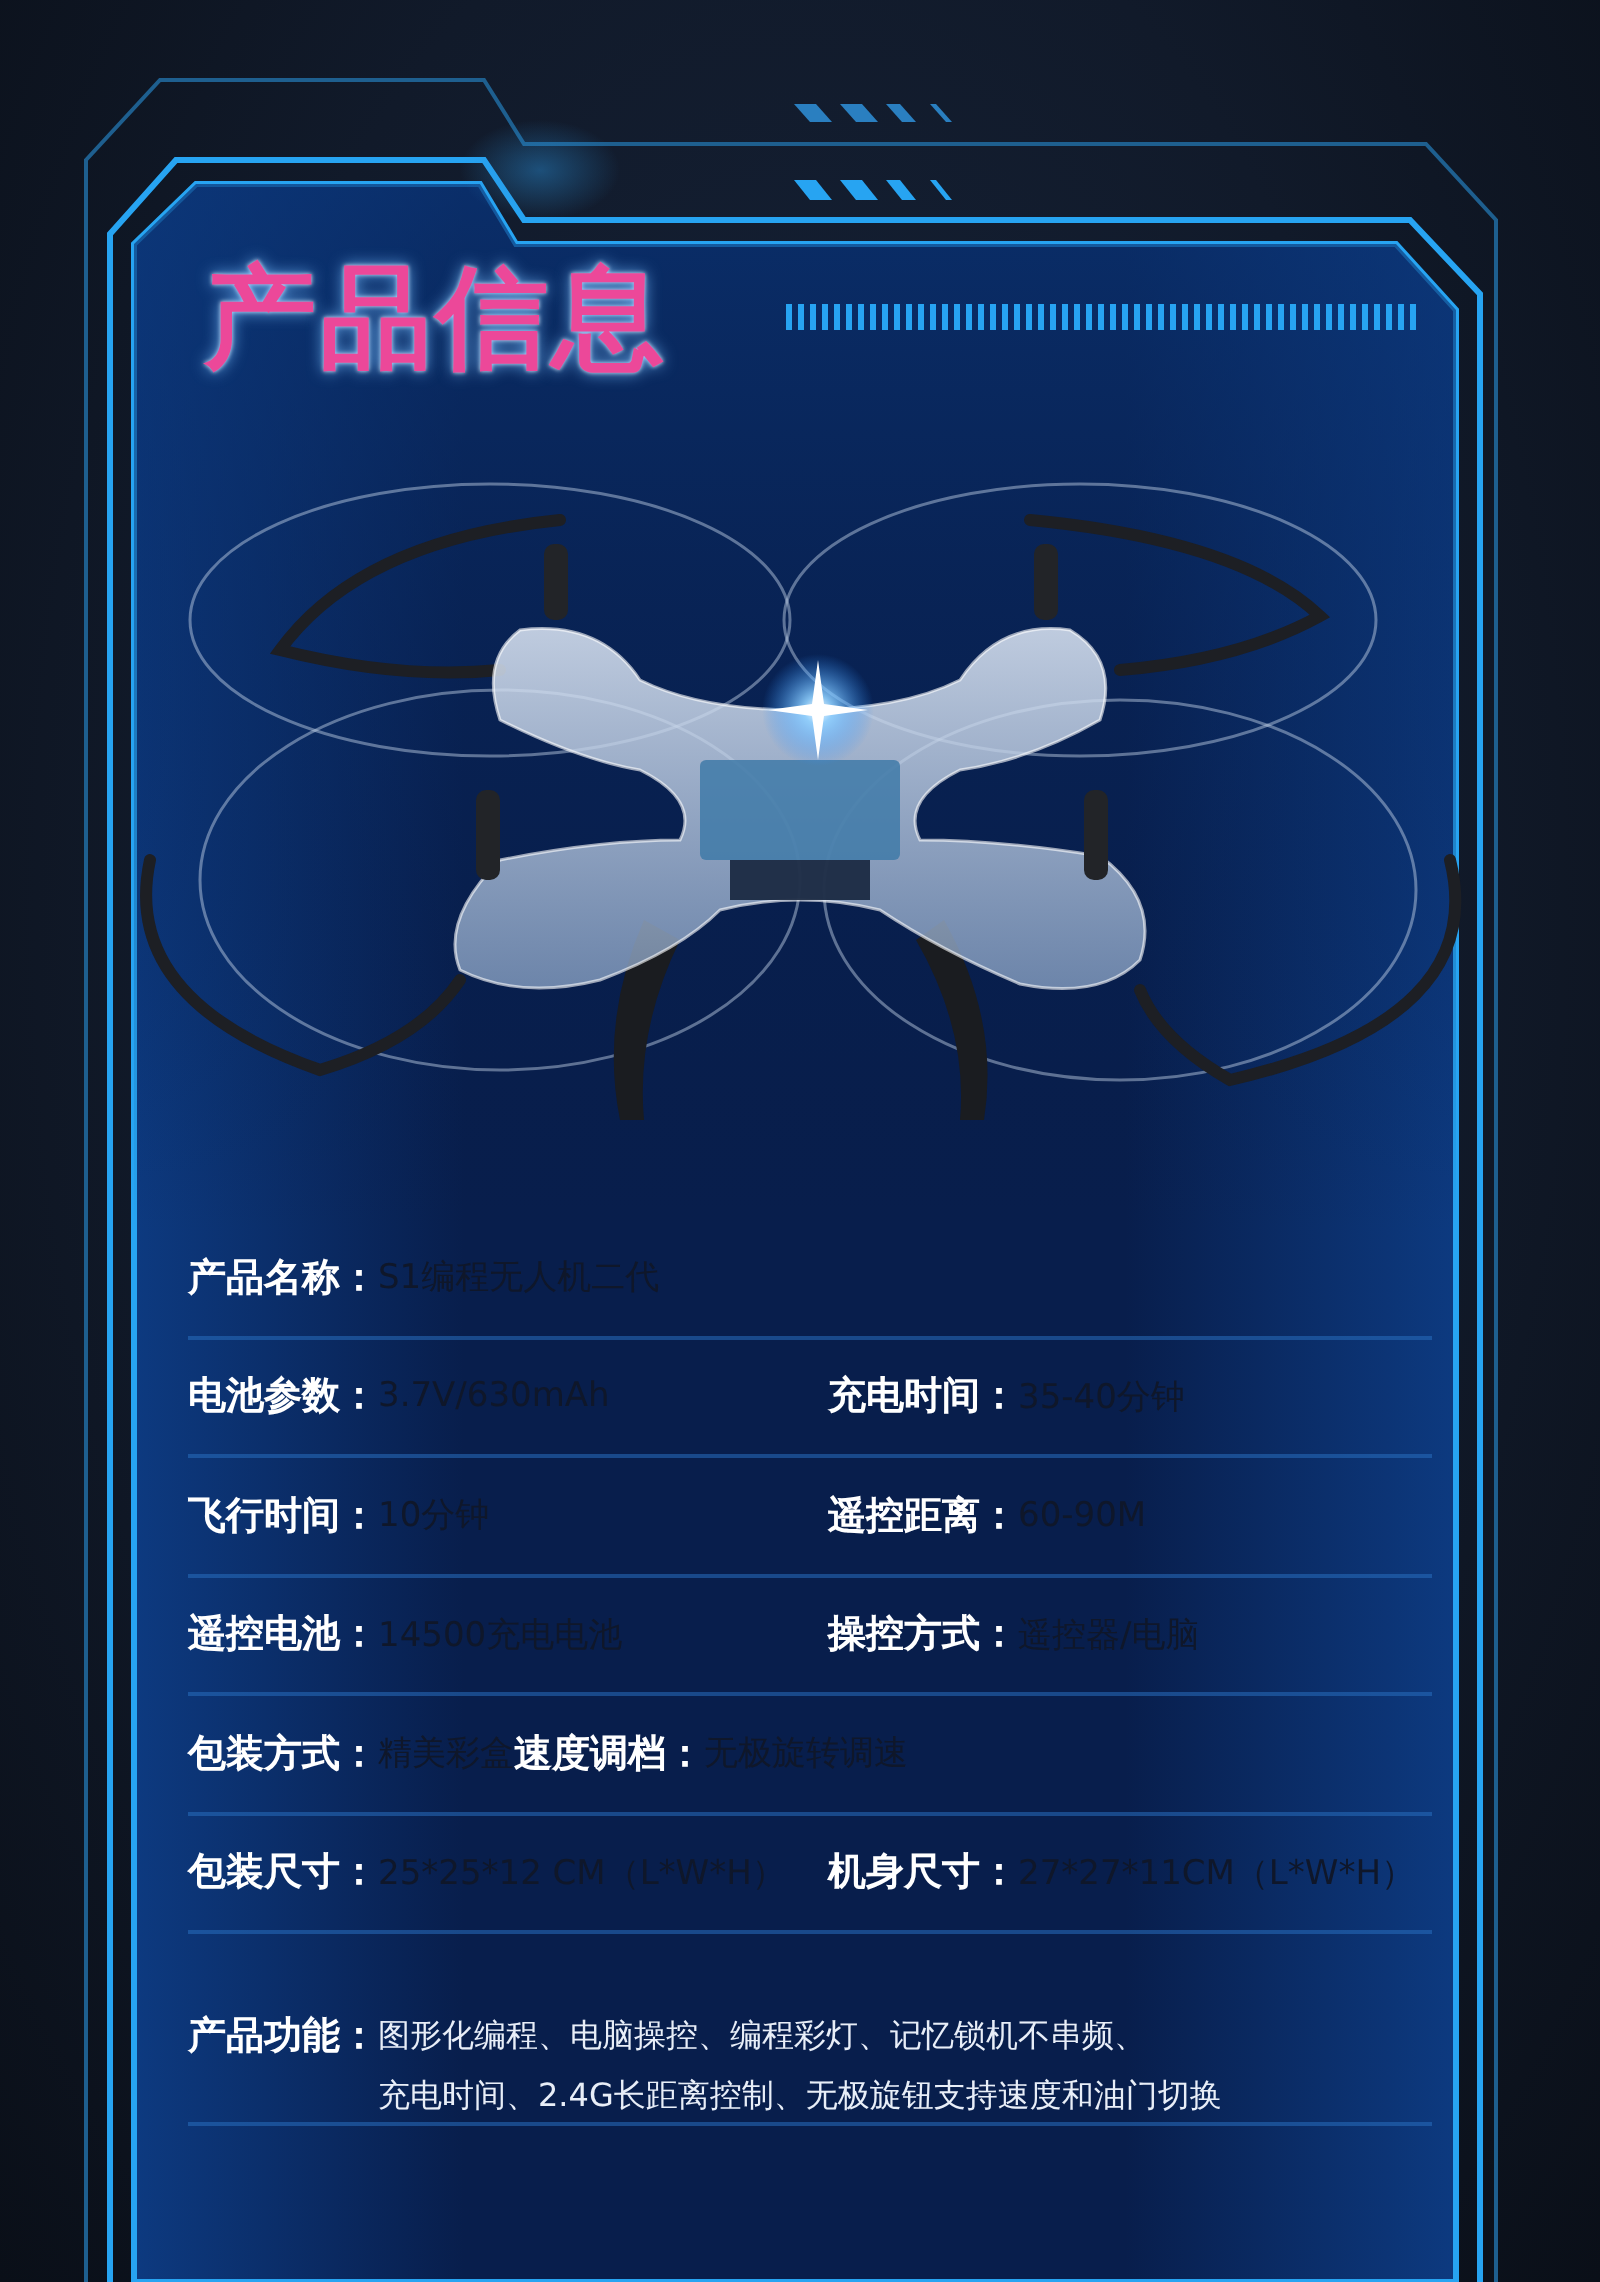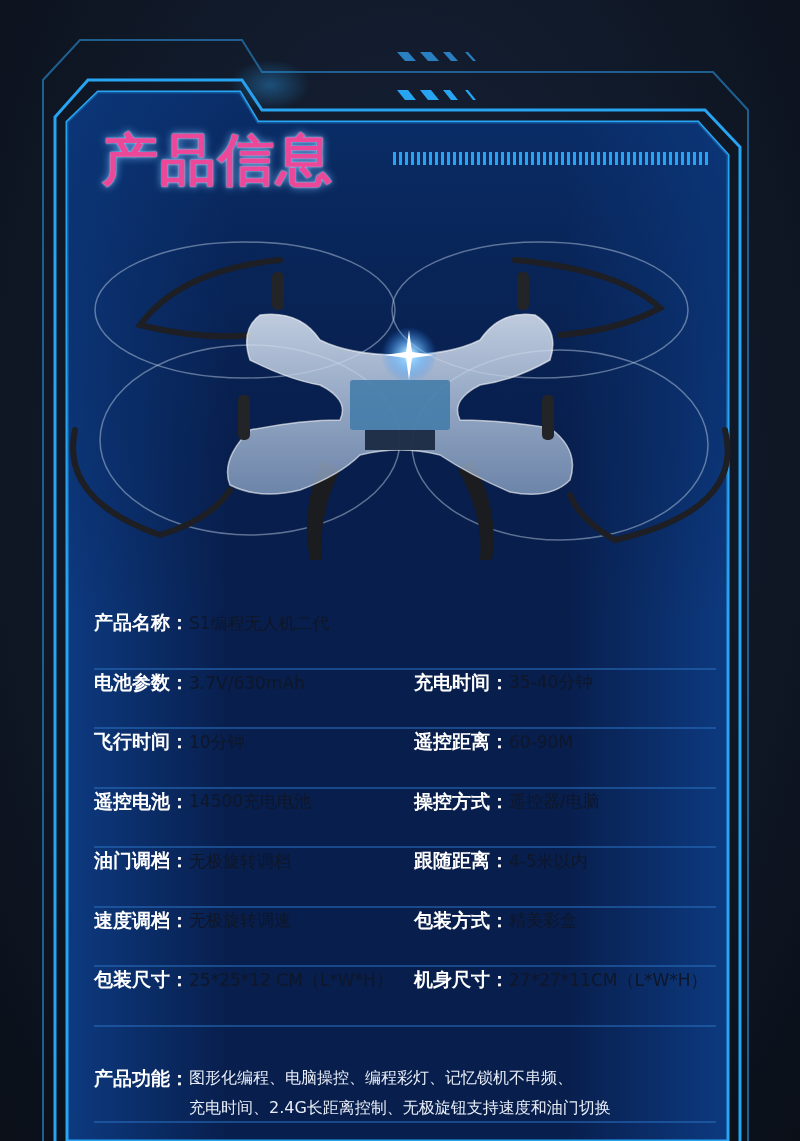--- a/index.html
+++ b/index.html
@@ -16,21 +16,21 @@
     line-height:76px;
   }
   .stripe-bar {
     position:absolute; left:393px; top:152px; width:316px; height:13px;
     background: repeating-linear-gradient(90deg, #27a4f2 0px, #27a4f2 3px, transparent 3px, transparent 6px);
   }
   .drone-wrap { position:absolute; left:60px; top:230px; width:680px; height:360px; }
   .specs { position:absolute; left:94px; top:610px; width:622px; }
   .row {
     position:relative; height:57.5px; border-bottom:2px solid rgba(40,110,190,0.55);
-    display:flex; align-items:flex-start;
+    display:flex; align-items:center;
   }
   .row.tall { height:94px; align-items:flex-start; }
   .cell { display:flex; align-items:center; white-space:nowrap; }
   .cell.left { width:320px; }
   .label { font-weight:bold; font-size:19px; color:#ffffff; }
   .value { font-size:17px; color:#0f172a; }
   .feat { display:flex; padding-top:36px; }
   .feat .lines { font-size:16px; color:#e8eef8; line-height:30px; }
 </style>
 </head>
@@ -167,37 +167,27 @@
     <div class="cell left">
       <span class="label">遥控电池：</span>
       <span class="value">14500充电电池</span>
     </div>
     <div class="cell">
       <span class="label">操控方式：</span>
       <span class="value">遥控器/电脑</span>
     </div>
   </div>
   <div class="row">
-    <div class="cell left">
-      <span class="label">油门调档：</span>
-      <span class="value">无极旋转调档</span>
-    </div>
-    <div class="cell">
-      <span class="label">跟随距离：</span>
-      <span class="value">4-5米以内</span>
-    </div>
-  </div>
-  <div class="row">
+    <div class="cell">
+      <span class="label">包装方式：</span>
+      <span class="value">精美彩盒</span>
+    </div>
     <div class="cell left">
       <span class="label">速度调档：</span>
       <span class="value">无极旋转调速</span>
-    </div>
-    <div class="cell">
-      <span class="label">包装方式：</span>
-      <span class="value">精美彩盒</span>
     </div>
   </div>
   <div class="row">
     <div class="cell left">
       <span class="label">包装尺寸：</span>
       <span class="value">25*25*12 CM（L*W*H）</span>
     </div>
     <div class="cell">
       <span class="label">机身尺寸：</span>
       <span class="value">27*27*11CM（L*W*H）</span>

